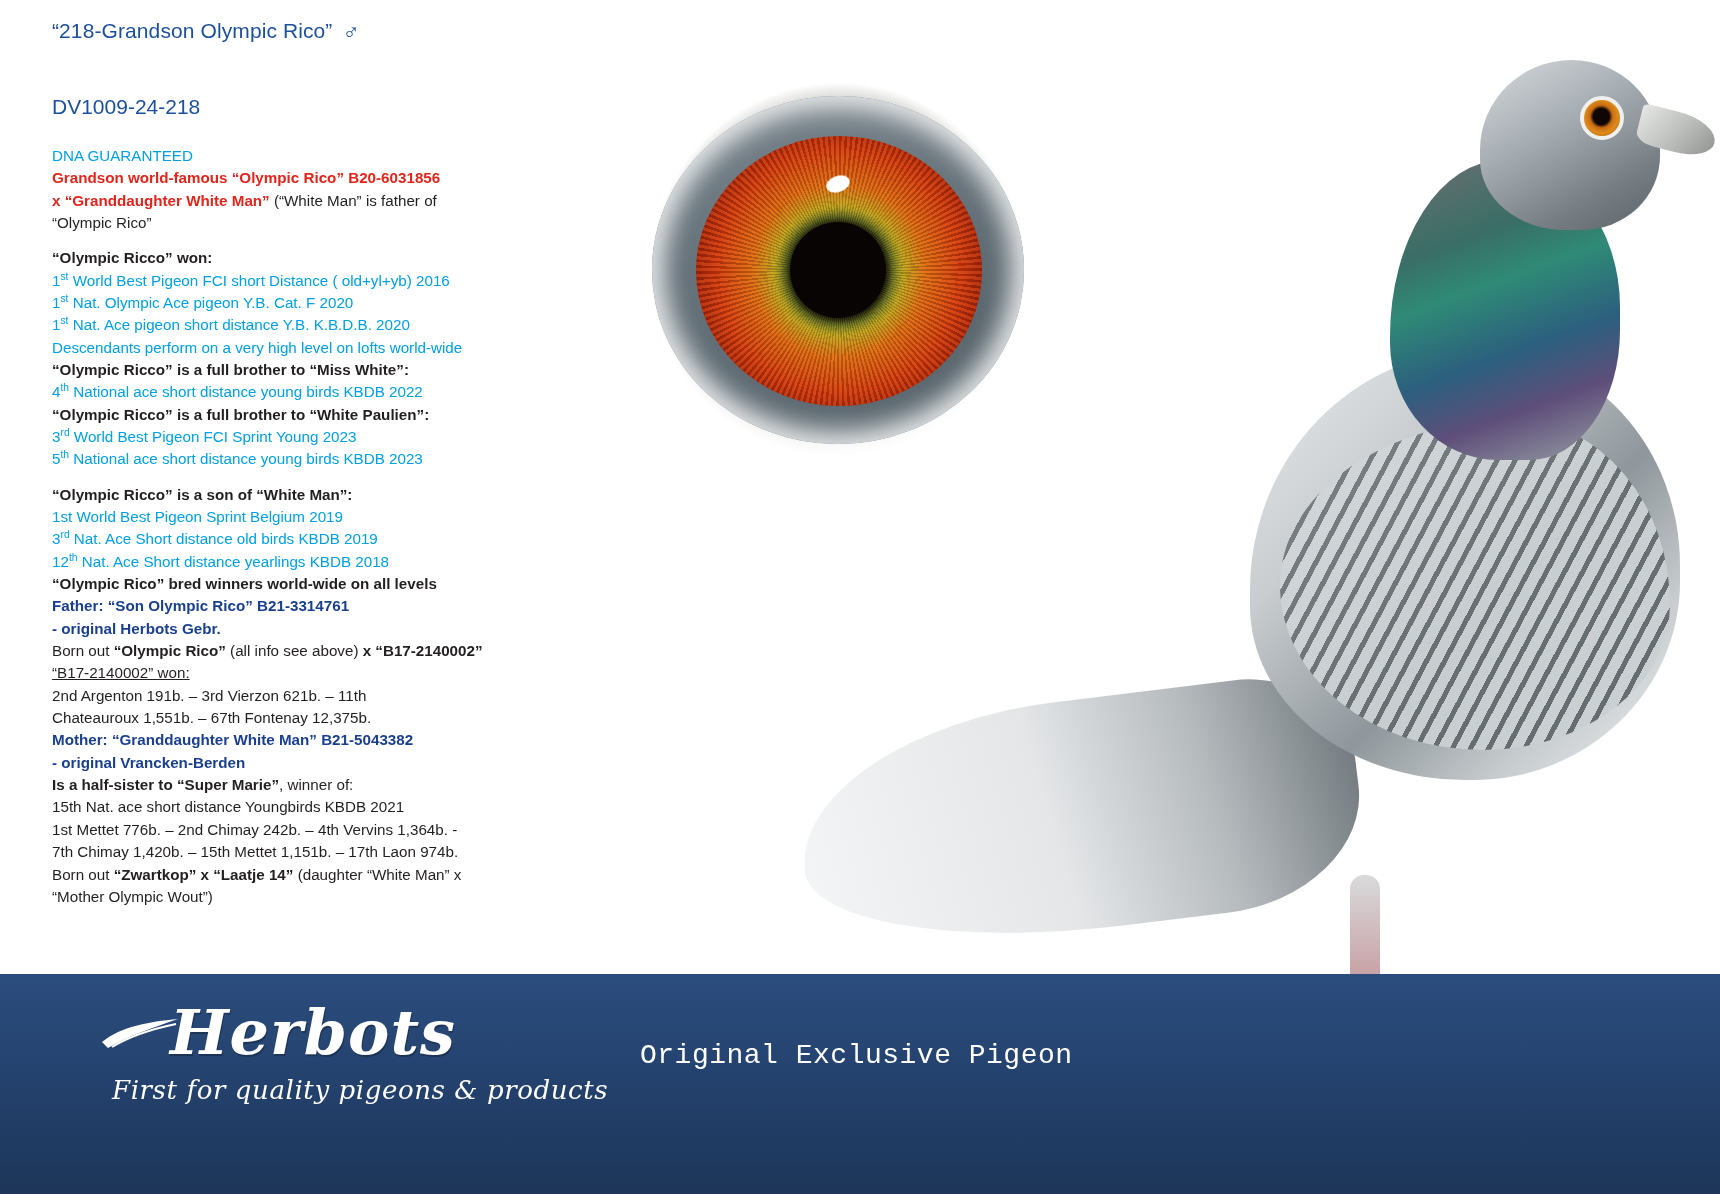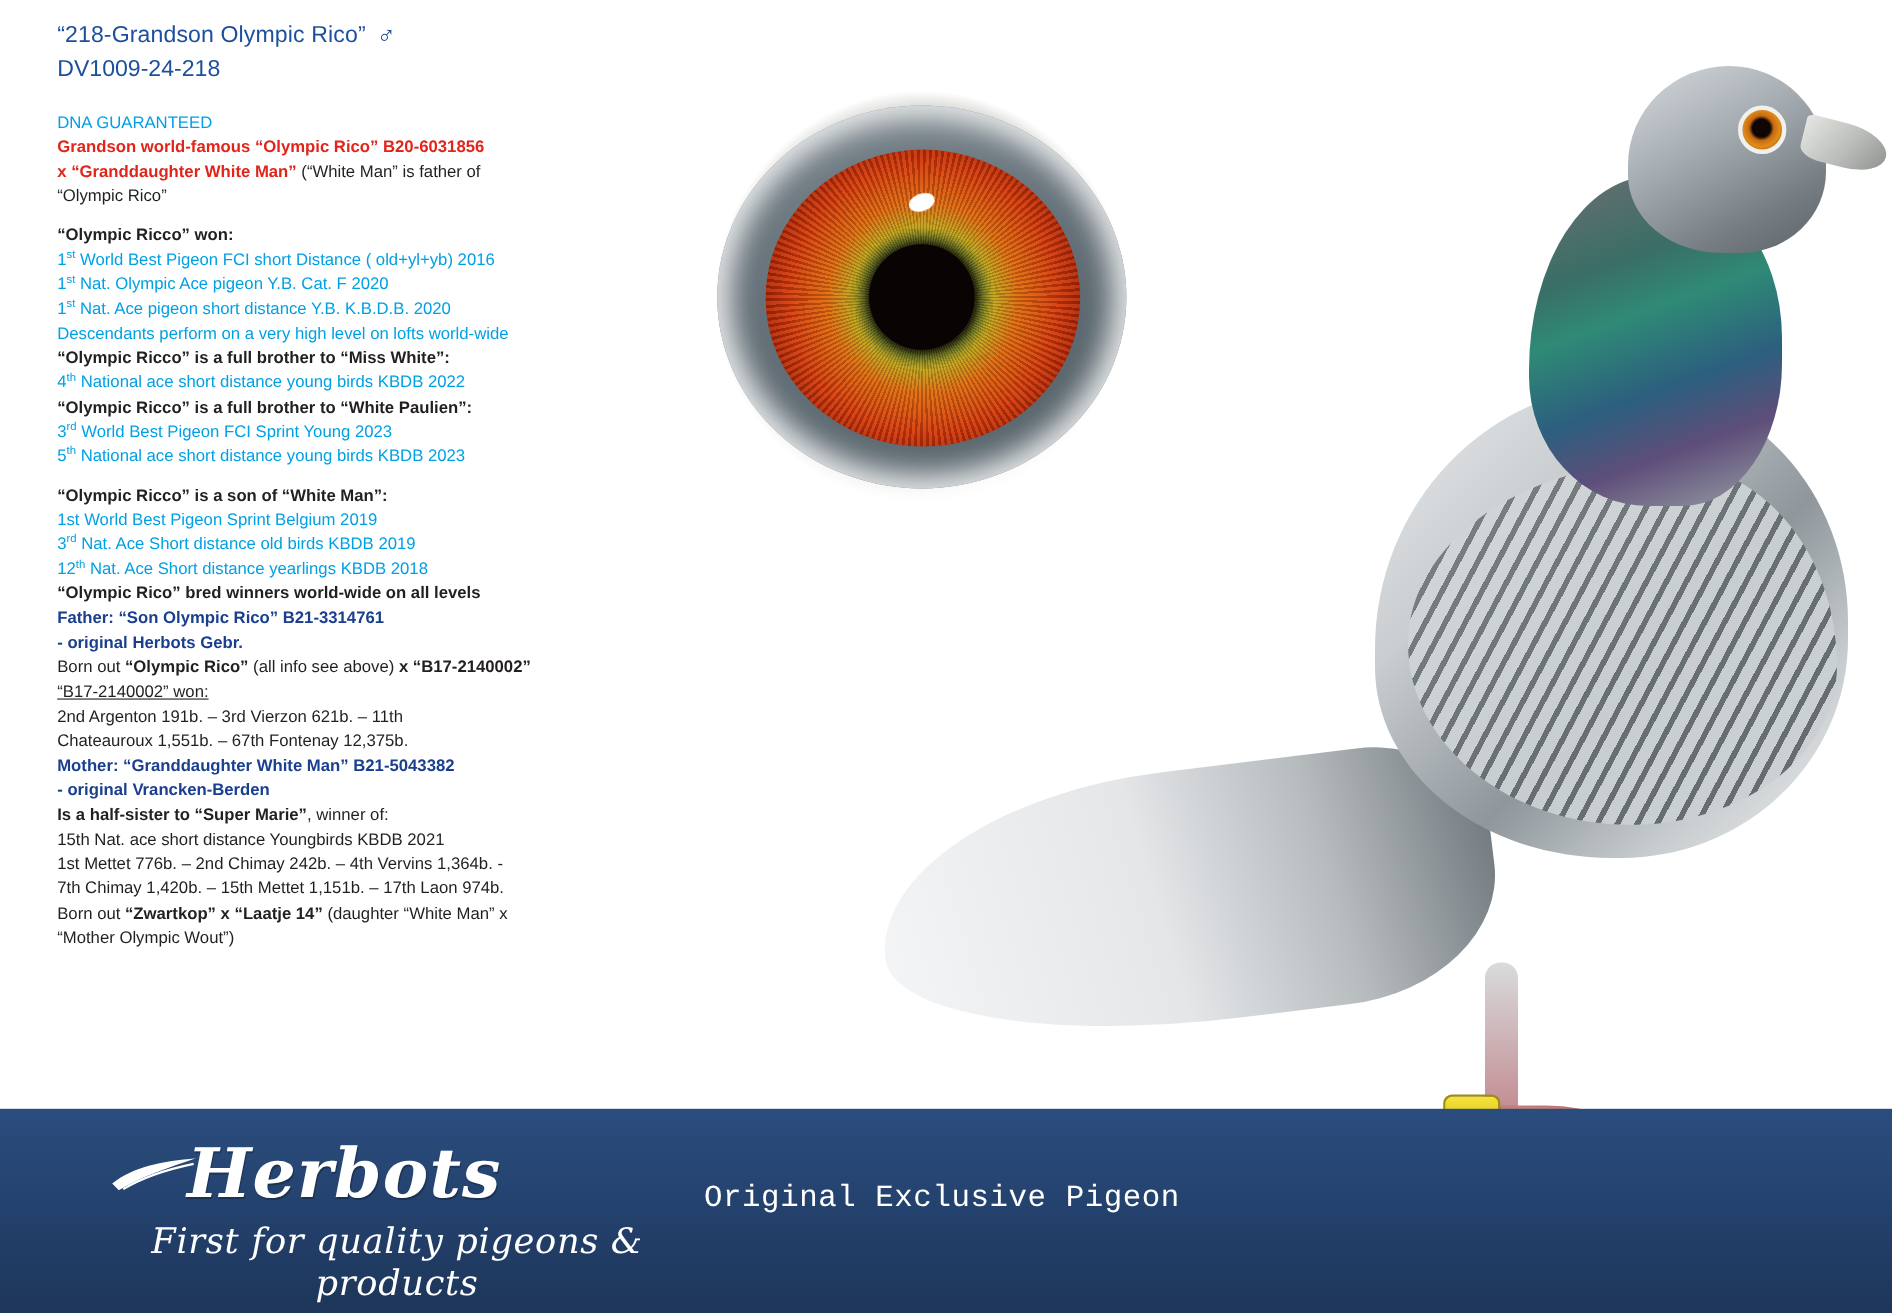--- a/index.html
+++ b/index.html
@@ -36,20 +36,21 @@
   .title-line .gender {
     font-size: 23px;
     padding-left: 10px;
     position: relative;
     top: 2px;
   }
   .ring-line {
     font-size: 21px;
     color: #1c4f9c;
     line-height: 1.5;
+    margin-top: 44px;
   }
 
   .body-block {
     margin-top: 22px;
   }
   .ln {
     font-size: 15.2px;
     line-height: 1.47;
     color: #231f20;
     white-space: nowrap;
@@ -217,21 +218,21 @@
     line-height: 32px;
     font-weight: bold;
   }
 
   
   #footer-banner {
     position: absolute;
     left: 0;
     bottom: 0;
     width: 1720px;
-    height: 186px;
+    height: 220px;
     background: linear-gradient(180deg, #2b4d7e 0%, #23406b 55%, #1d3659 100%);
     z-index: 4;
   }
   #herbots-logo {
     position: absolute;
     left: 90px;
     top: 22px;
     width: 520px;
     color: #ffffff;
   }
@@ -240,25 +241,24 @@
     font-style: italic;
     font-size: 62px;
     font-weight: bold;
     letter-spacing: 1px;
     text-shadow: 1px 2px 0 rgba(0,0,0,0.25);
     padding-left: 80px;
   }
   .herbots-tag {
     font-family: "DejaVu Serif", serif;
     font-style: italic;
-    font-size: 32px;
+    font-size: 26px;
     letter-spacing: 0.6px;
     padding-left: 22px;
     margin-top: 6px;
-    text-align: center;
   }
   .herbots-swoosh {
     position: absolute;
     left: 10px;
     top: 20px;
     width: 80px;
     height: 34px;
   }
   #slogan {
     position: absolute;

